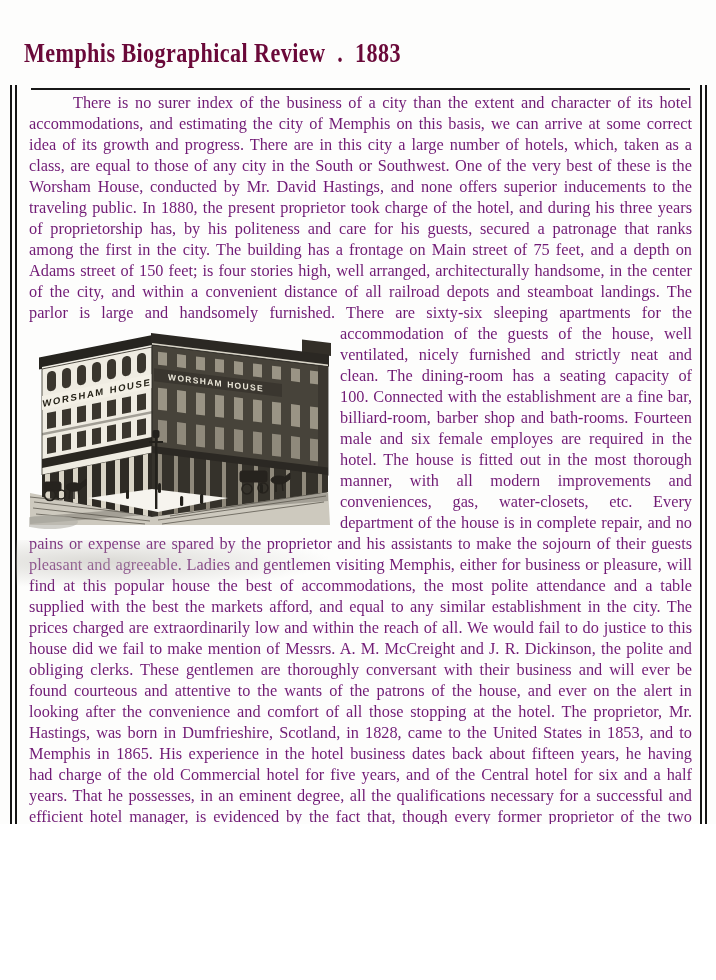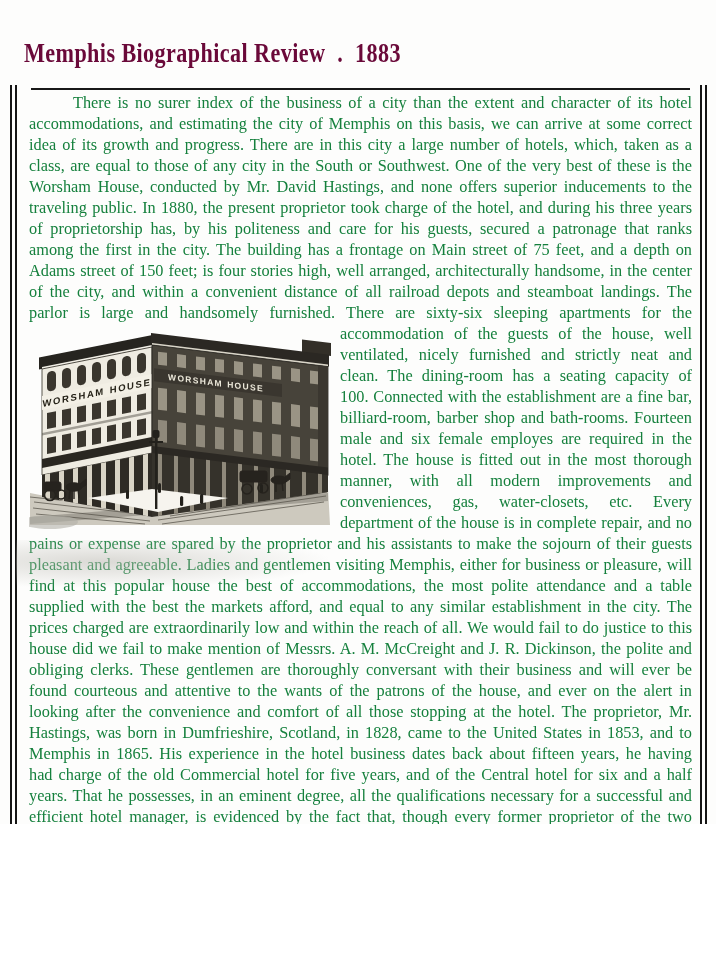--- a/index.html
+++ b/index.html
@@ -21,21 +21,21 @@
     padding:0 8px 0 12px; background:transparent;
   }
   .top-rule { height:0; border-top:2px solid #181818; margin:3px 2px 0 2px; }
   .headline {
     margin:5px 2px 3px 2px;
     font:italic bold 15px "Liberation Sans", sans-serif;
     letter-spacing:.2px; word-spacing:3.5px; white-space:nowrap; color:#111;
   }
   .body-text {
     margin:2px 0 0 0; text-align:justify; text-indent:44px;
-    font:16.3px/21px "Liberation Serif", serif; word-spacing:.6px; color:#15803d;
+    font:16.3px/21px "Liberation Serif", serif; word-spacing:.6px; color:#701a75;
   }
   .engraving {
     float:left; width:302px; height:206px; margin:2px 9px 1px 0;
   }
   .engraving svg { display:block; width:302px; height:206px; }
   .fade-smudge {
     position:absolute; left:16px; top:540px; width:312px; height:48px;
     background:radial-gradient(ellipse at 28% 45%, rgba(190,188,181,.55), rgba(255,255,255,0) 72%);
     pointer-events:none;
   }

